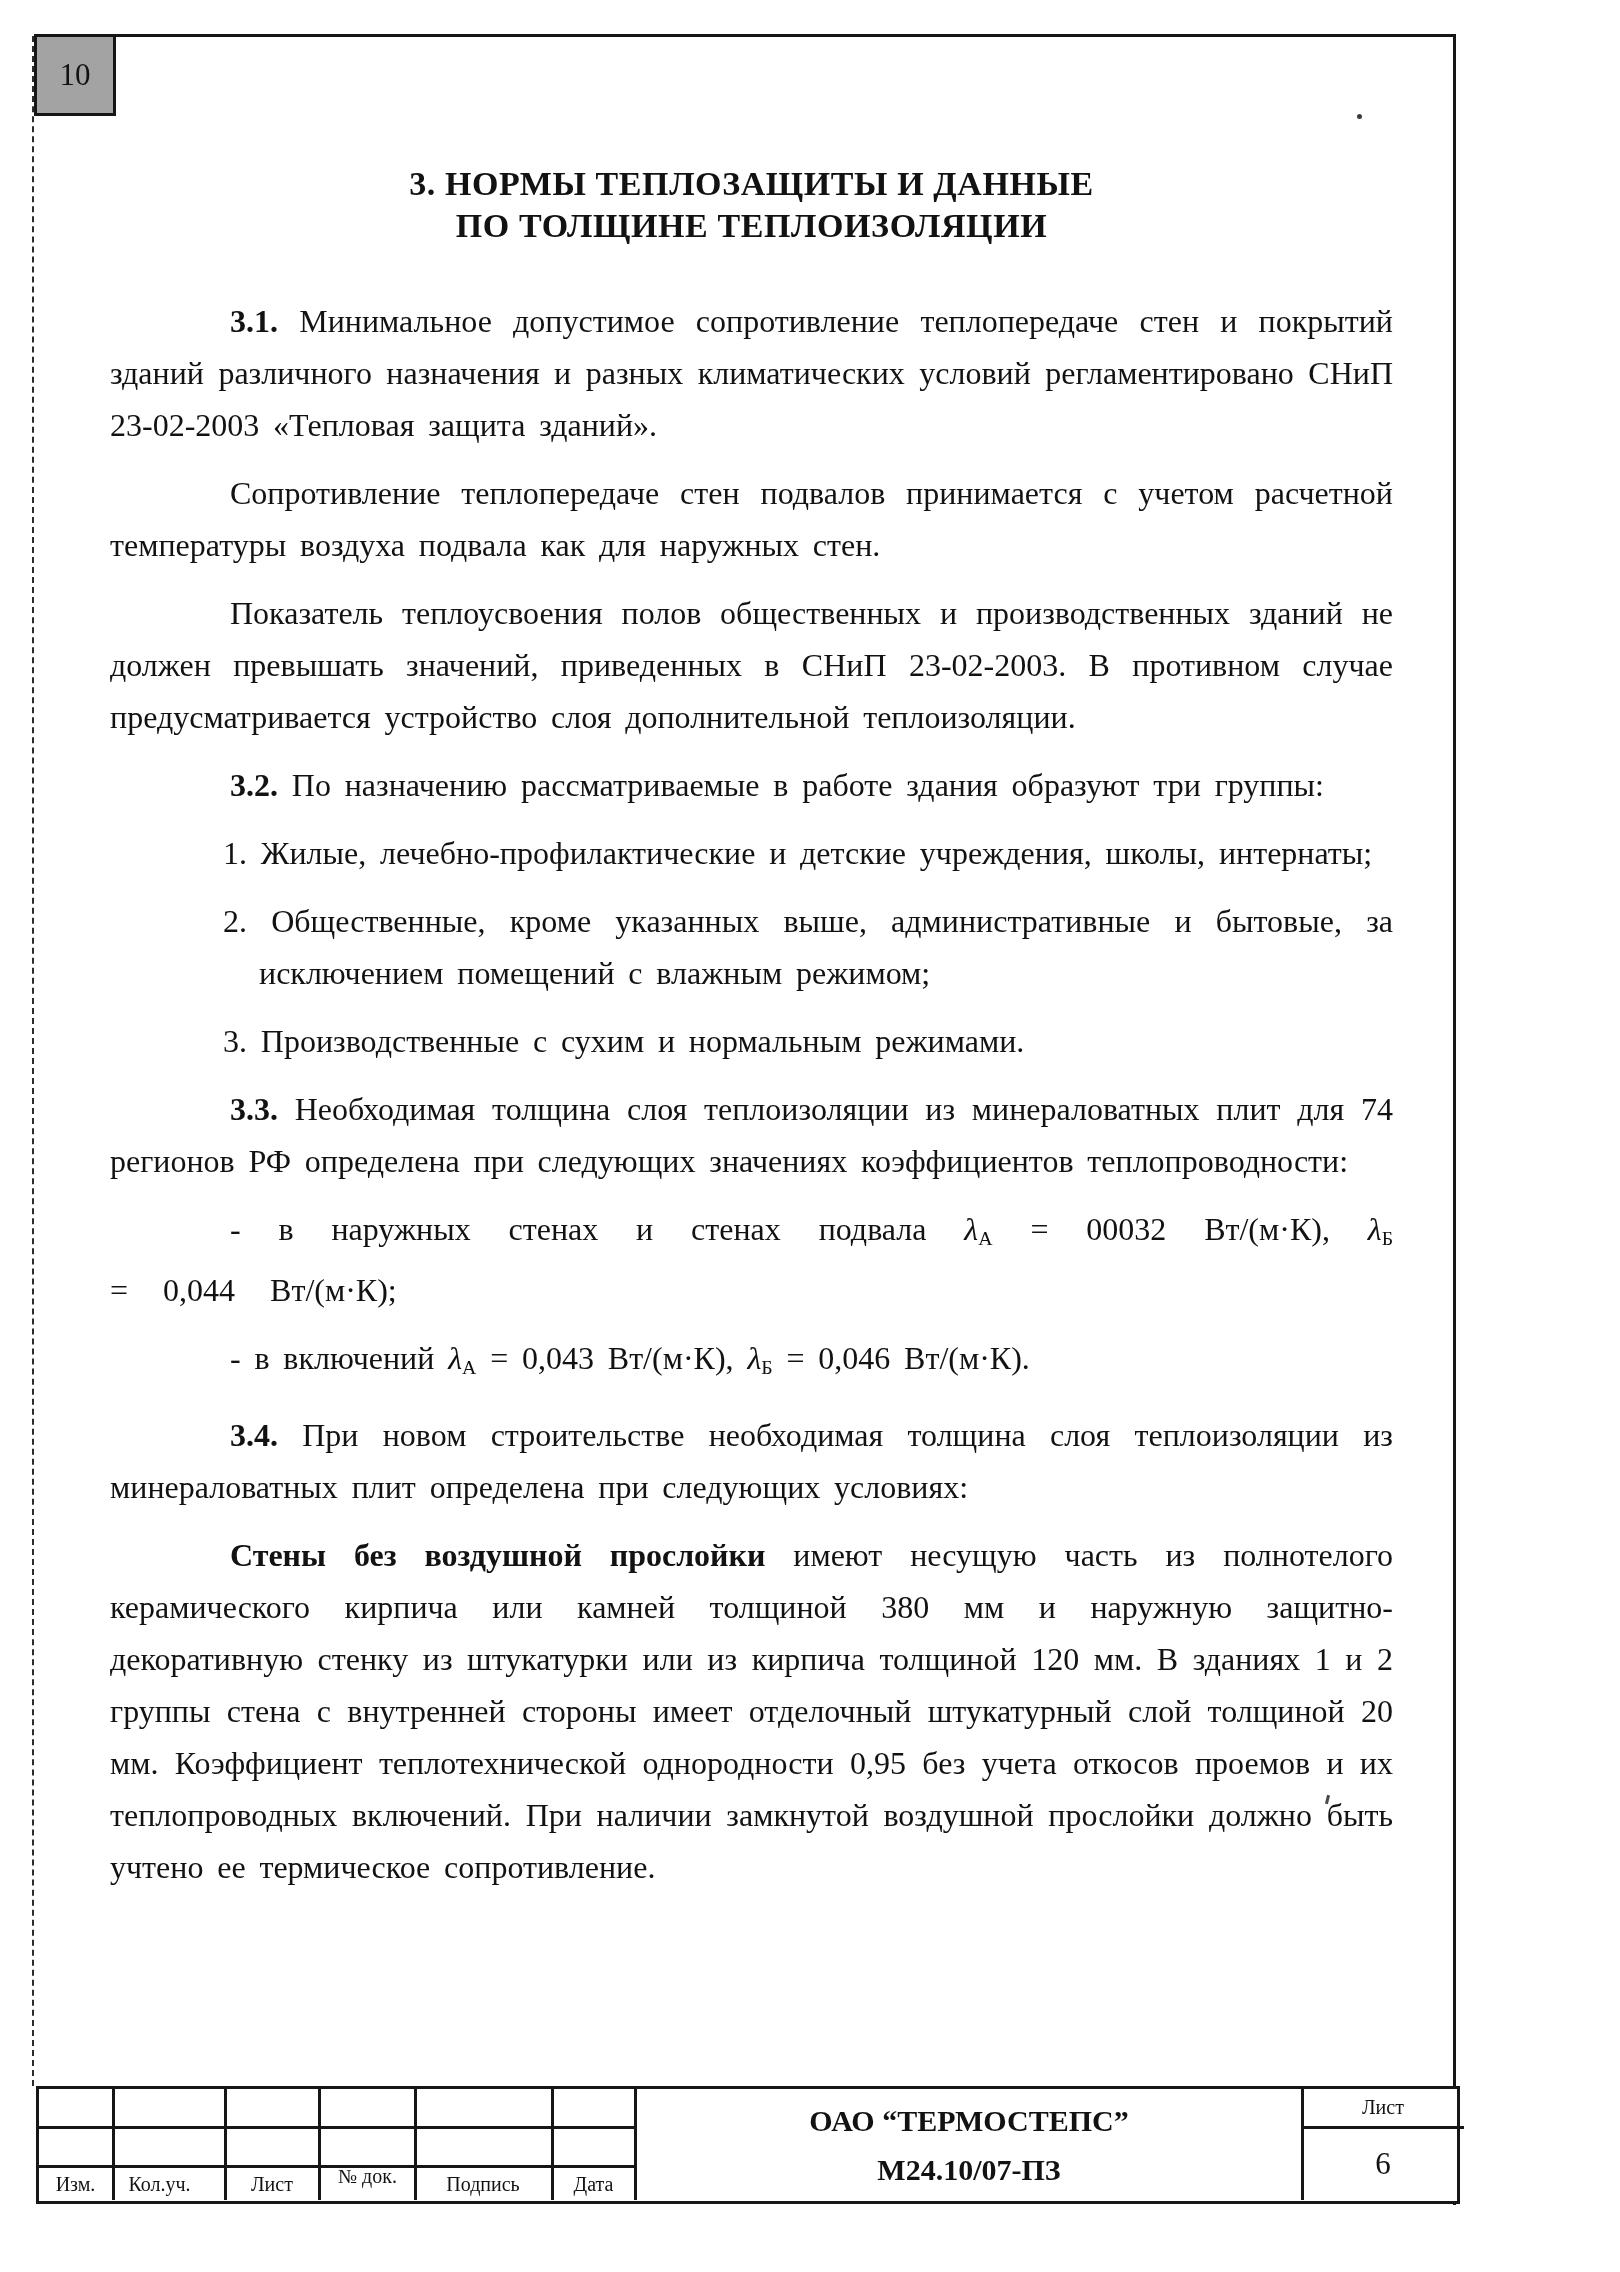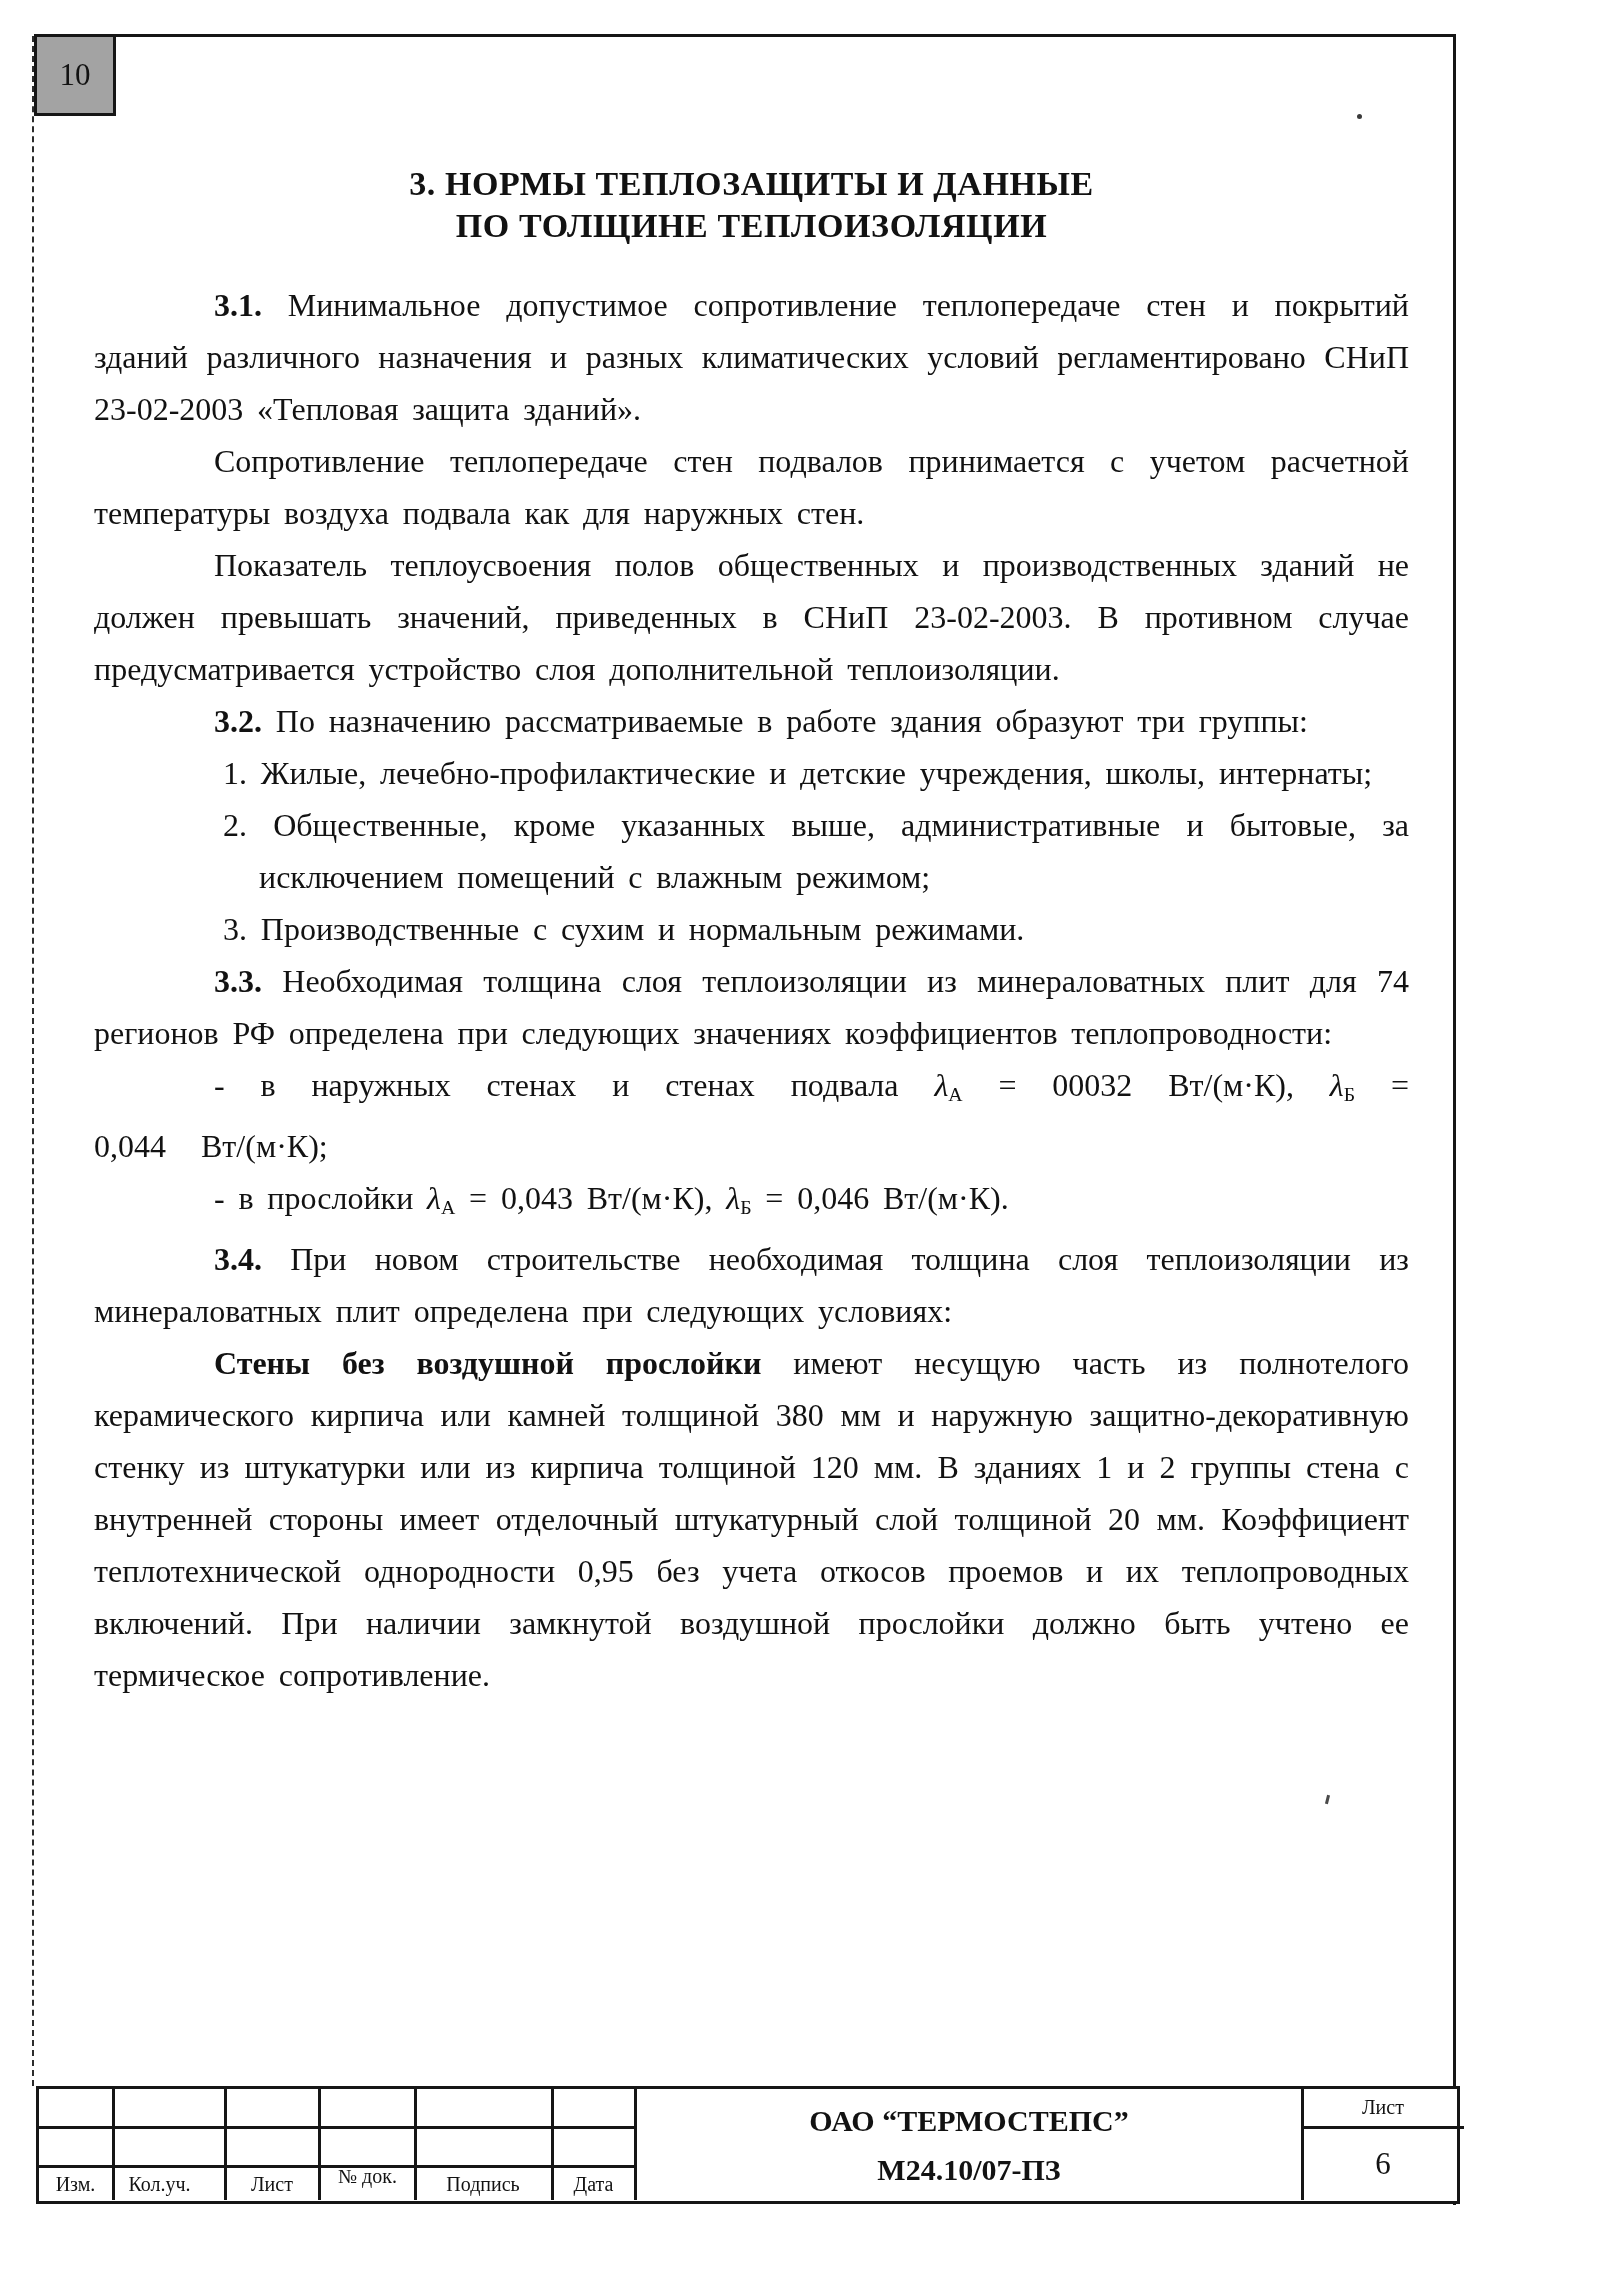--- a/index.html
+++ b/index.html
@@ -33,21 +33,21 @@
     font-size: 34px; line-height: 42px;
     letter-spacing: 0.6px;
   }
 
   .content {
     position: absolute; left: 94px; top: 279px; width: 1315px;
     font-size: 32px; line-height: 52px;
     text-align: justify;
     word-spacing: 5.8px;
   }
-  .content p { margin: 0; }
+  .content p { margin: 16px; }
   .content p.para { text-indent: 120px; }
   .content p.li   { margin-left: 165px; text-indent: -36px; }
   .content p.spread { word-spacing: 27px; }
   .content .b { font-weight: bold; }
   .content .i { font-style: italic; }
   .content .sub { font-size: 0.62em; vertical-align: -0.25em; letter-spacing: 0; }
 
   
   .speck-dot   { position: absolute; left: 1357px; top: 114px; width: 5.2px; height: 5.2px; background: #3a3a3a; border-radius: 50%; }
   .speck-tick  { position: absolute; left: 1326px; top: 1795px; width: 2.6px; height: 9px; background: #4a4a4a; transform: rotate(14deg); }
@@ -89,21 +89,21 @@
   <div class="content">
       <p class="para"><span class="b">3.1.</span><span> Минимальное допустимое сопротивление теплопередаче стен и покрытий зданий различного назначения и разных климатических условий регламентировано СНиП 23-02-2003 «Тепловая защита зданий».</span></p>
       <p class="para"><span>Сопротивление теплопередаче стен подвалов принимается с учетом расчетной температуры воздуха подвала как для наружных стен.</span></p>
       <p class="para"><span>Показатель теплоусвоения полов общественных и производственных зданий не должен превышать значений, приведенных в СНиП 23-02-2003. В противном случае предусматривается устройство слоя дополнительной теплоизоляции.</span></p>
       <p class="para"><span class="b">3.2.</span><span> По назначению рассматриваемые в работе здания образуют три группы:</span></p>
       <p class="li"><span>1. Жилые, лечебно-профилактические и детские учреждения, школы, интернаты;</span></p>
       <p class="li"><span>2. Общественные, кроме указанных выше, административные и бытовые, за исключением помещений с влажным режимом;</span></p>
       <p class="li"><span>3. Производственные с сухим и нормальным режимами.</span></p>
       <p class="para"><span class="b">3.3.</span><span> Необходимая толщина слоя теплоизоляции из минераловатных плит для 74 регионов РФ определена при следующих значениях коэффициентов теплопроводности:</span></p>
       <p class="para spread"><span>- в наружных стенах и стенах подвала </span><span class="i">λ</span><span class="sub">А</span><span> = 00032 Вт/(м·К), </span><span class="i">λ</span><span class="sub">Б</span><span> = 0,044 Вт/(м·К);</span></p>
-      <p class="para"><span>- в прослойки </span><span class="i">λ</span><span class="sub">А</span><span> = 0,043 Вт/(м·К), </span><span class="i">λ</span><span class="sub">Б</span><span> = 0,046 Вт/(м·К).</span></p>
+      <p class="para"><span>- в включений </span><span class="i">λ</span><span class="sub">А</span><span> = 0,043 Вт/(м·К), </span><span class="i">λ</span><span class="sub">Б</span><span> = 0,046 Вт/(м·К).</span></p>
       <p class="para"><span class="b">3.4.</span><span> При новом строительстве необходимая толщина слоя теплоизоляции из минераловатных плит определена при следующих условиях:</span></p>
       <p class="para"><span class="b">Стены без воздушной прослойки</span><span> имеют несущую часть из полнотелого керамического кирпича или камней толщиной 380 мм и наружную защитно-декоративную стенку из штукатурки или из кирпича толщиной 120 мм. В зданиях 1 и 2 группы стена с внутренней стороны имеет отделочный штукатурный слой толщиной 20 мм. Коэффициент теплотехнической однородности 0,95 без учета откосов проемов и их теплопроводных включений. При наличии замкнутой воздушной прослойки должно быть учтено ее термическое сопротивление.</span></p>
     </div>
 
   <div class="speck-dot"></div>
   <div class="speck-tick"></div>
 
   <div class="footer">
 
     <div class="fline" style="left:73px;  top:0; width:2.6px; height:111px;"></div>

